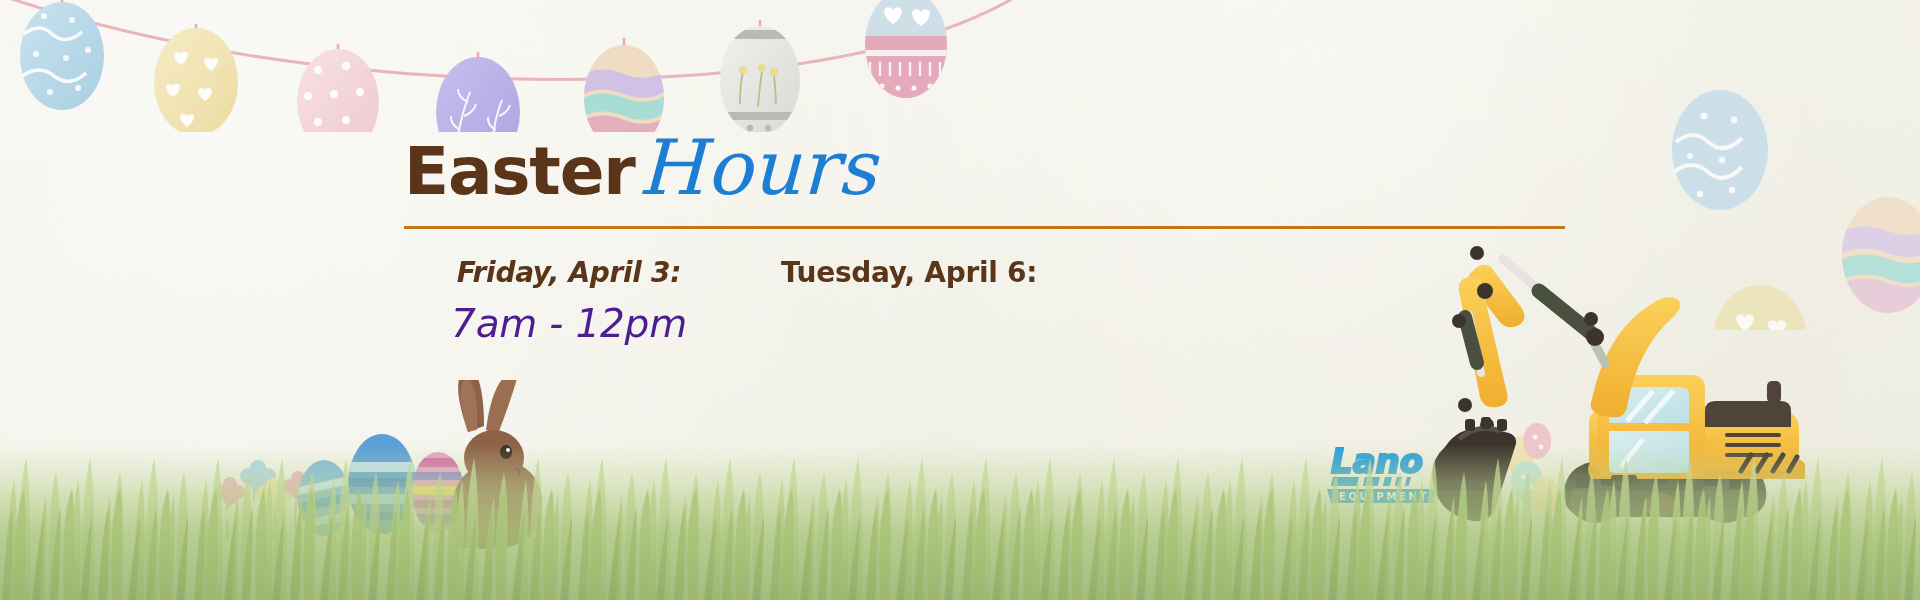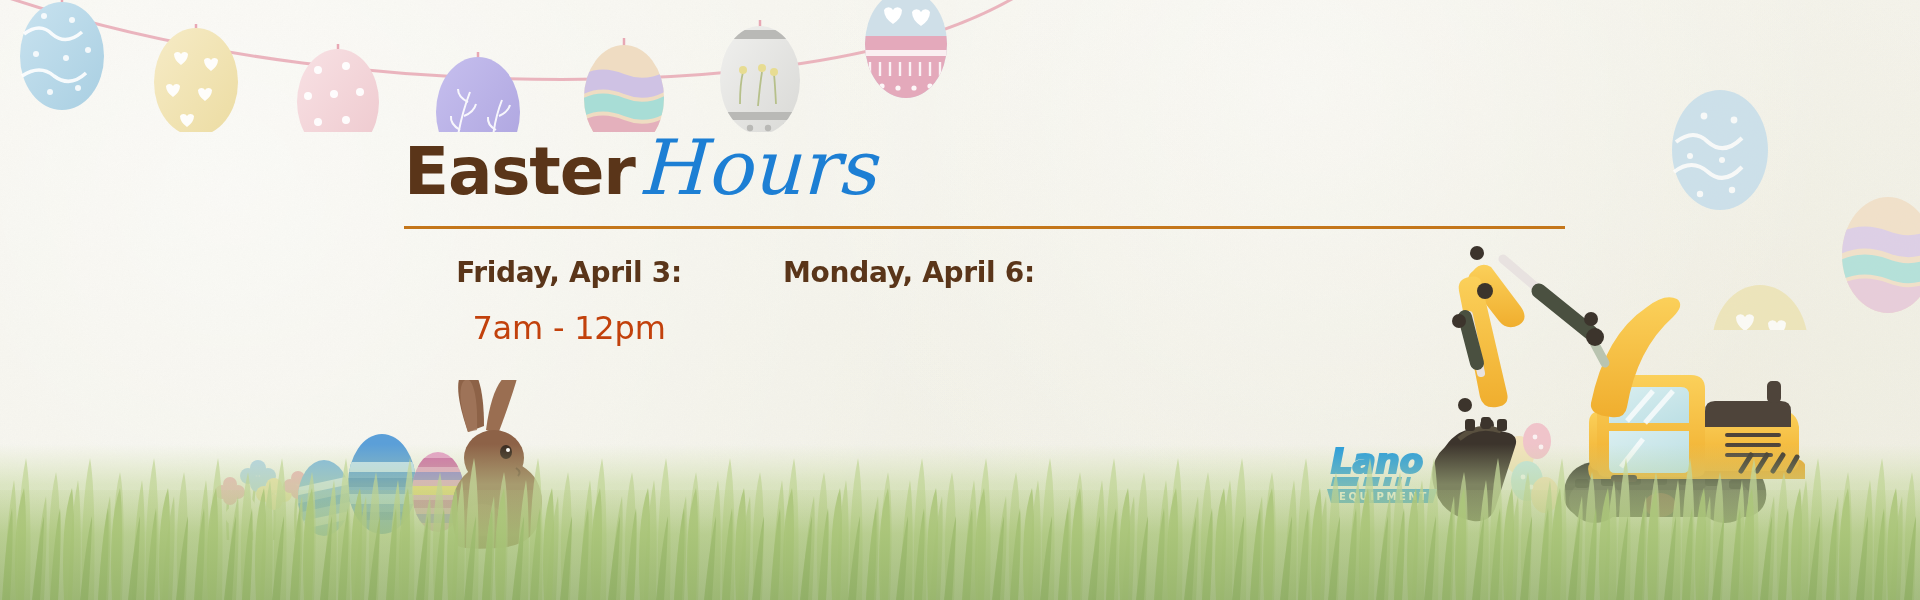--- a/index.html
+++ b/index.html
@@ -96,37 +96,37 @@
   .hours-row {
     position: absolute;
     left: 404px;
     top: 258px;
     width: 1050px;
     display: flex;
   }
   .hours-col {
     text-align: center;
   }
-  .hours-col.c1 { width: 330px; }
+  .hours-col.c1 { width: 330px; font-style: italic; }
   .hours-col.c2 { width: 370px; }
   .hours-col.c3 { width: 350px; }
   .hours-day {
     font-family: "DejaVu Sans", sans-serif;
     font-weight: 700;
     font-size: 28px;
     color: #5a3519;
     letter-spacing: -0.3px;
     line-height: 1.1;
   }
   .hours-time {
     font-family: "DejaVu Sans", sans-serif;
     font-weight: 400;
-    font-size: 32px;
-    color: #c2410c;
-    margin-top: 22px;
+    font-size: 39px;
+    color: #4c1d95;
+    margin-top: 14px;
     letter-spacing: -0.2px;
     line-height: 1.1;
   }
 
   
   .logo {
     position: absolute;
     left: 1325px;
     top: 437px;
     width: 120px;
@@ -389,21 +389,21 @@
     </div>
     <div class="title-rule"></div>
   </div>
 
   <div class="hours-row">
     <div class="hours-col c1">
       <div class="hours-day">Friday, April 3:</div>
       <div class="hours-time">7am - 12pm</div>
     </div>
     <div class="hours-col c3">
-      <div class="hours-day">Monday, April 6:</div>
+      <div class="hours-day">Tuesday, April 6:</div>
     </div>
   </div>
 
   <svg class="excavator" viewBox="0 0 390 300">
     <defs>
       <linearGradient id="gYellow" x1="0" y1="0" x2="0" y2="1">
         <stop offset="0%" stop-color="#fbd05a"></stop>
           <stop offset="100%" stop-color="#f0ae2e"></stop>
       </linearGradient>
       <linearGradient id="gGlass" x1="0" y1="0" x2="1" y2="1">

